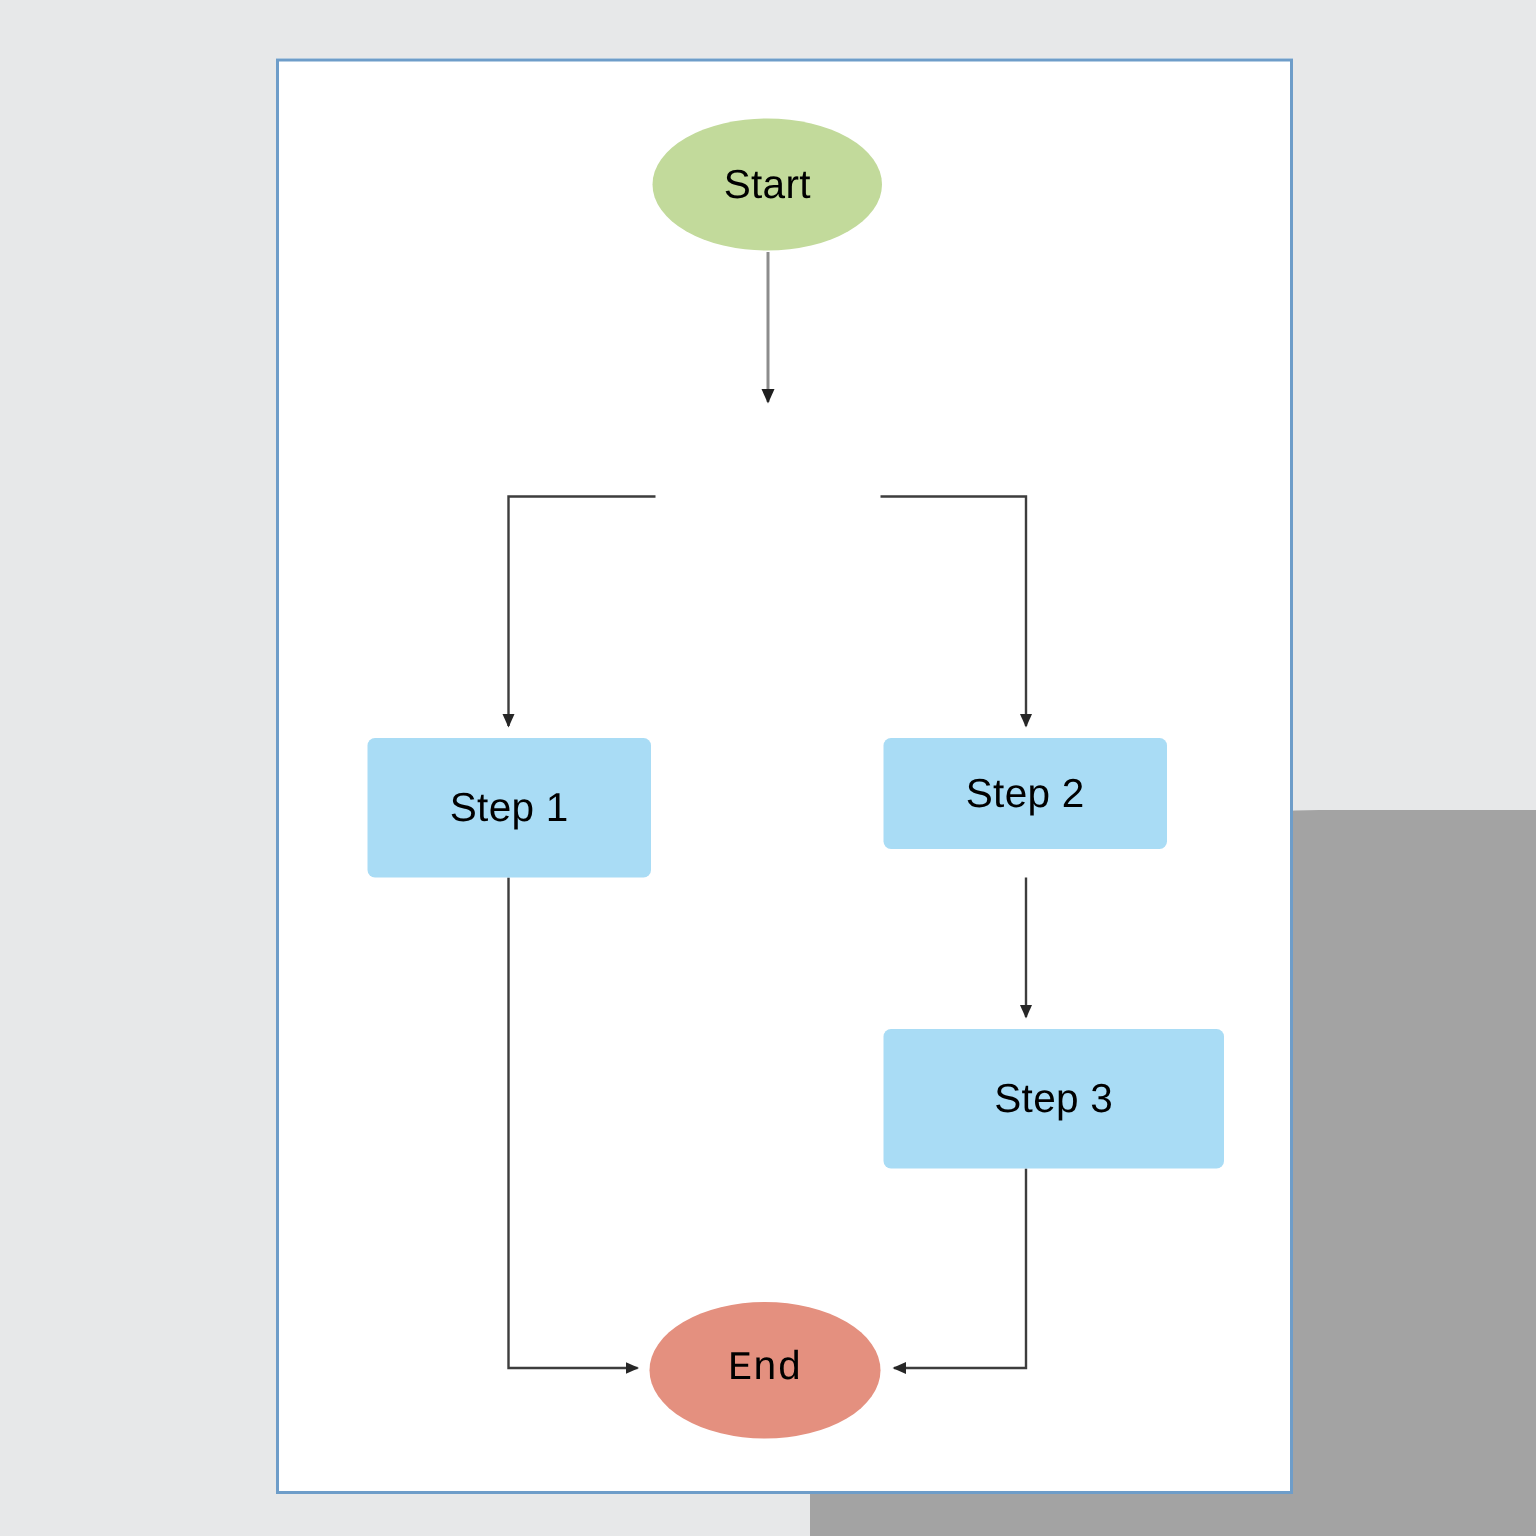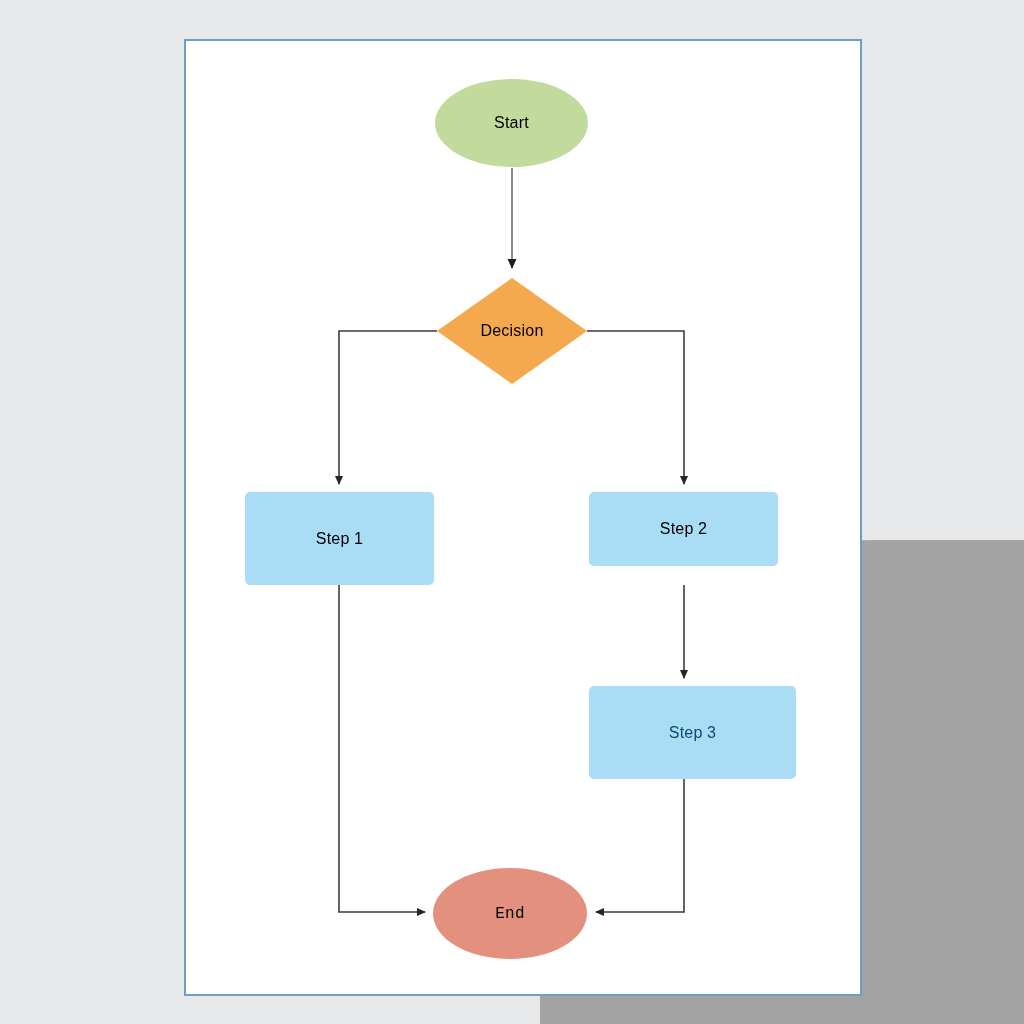--- a/index.html
+++ b/index.html
@@ -53,21 +53,21 @@
   }
 
   
   .node {
     position: absolute;
     display: flex;
     align-items: center;
     justify-content: center;
     box-sizing: border-box;
     color: #000000;
-    font-size: 16px;
+    font-size: 27px;
     line-height: 1;
     letter-spacing: 0.2px;
     user-select: none;
   }
 
   .node-label {
     position: relative;
     z-index: 3;
     white-space: nowrap;
   }
@@ -136,34 +136,30 @@
 
     <g>
       <path d="M684,779 L684,912 L596,912" stroke="#3d3d3d" stroke-width="1.6" fill="none" marker-end="url(#arrow-dark)"></path>
     </g>
   </svg>
 
   <div id="node-start" class="node node-ellipse" style="background: rgb(194, 218, 155); left: 435px; top: 79px; width: 153px; height: 88px; color: rgb(0, 0, 0);">
     <span class="node-label">Start</span>
   </div>
 
-  <div id="node-decision" class="node node-diamond" style="left: 437px; top: 278px; width: 150px; height: 106px; color: rgb(0, 0, 0);">
-    <div class="diamond-shape" style="background: rgb(244, 169, 78);"></div>
-    <span class="node-label">Decision</span>
-  </div>
 
   <div id="node-step1" class="node node-rect" style="background: rgb(169, 220, 245); left: 245px; top: 492px; width: 189px; height: 93px; color: rgb(0, 0, 0);">
     <span class="node-label">Step 1</span>
   </div>
 
   <div id="node-step2" class="node node-rect" style="background: rgb(169, 220, 245); left: 589px; top: 492px; width: 189px; height: 74px; color: rgb(0, 0, 0);">
     <span class="node-label">Step 2</span>
   </div>
 
-  <div id="node-step3" class="node node-rect" style="background: rgb(169, 220, 245); left: 589px; top: 686px; width: 207px; height: 93px; color: #0c4a6e;">
+  <div id="node-step3" class="node node-rect" style="background: rgb(169, 220, 245); left: 589px; top: 686px; width: 227px; height: 93px; color: #000000;">
     <span class="node-label">Step 3</span>
   </div>
 
   <div id="node-end" class="node node-ellipse" style="background: rgb(228, 144, 127); left: 433px; top: 868px; width: 154px; height: 91px; color: rgb(0, 0, 0); font-family: Liberation Mono, monospace;">
     <span class="node-label">End</span>
   </div>
 
 </div>
 
 </body></html>

